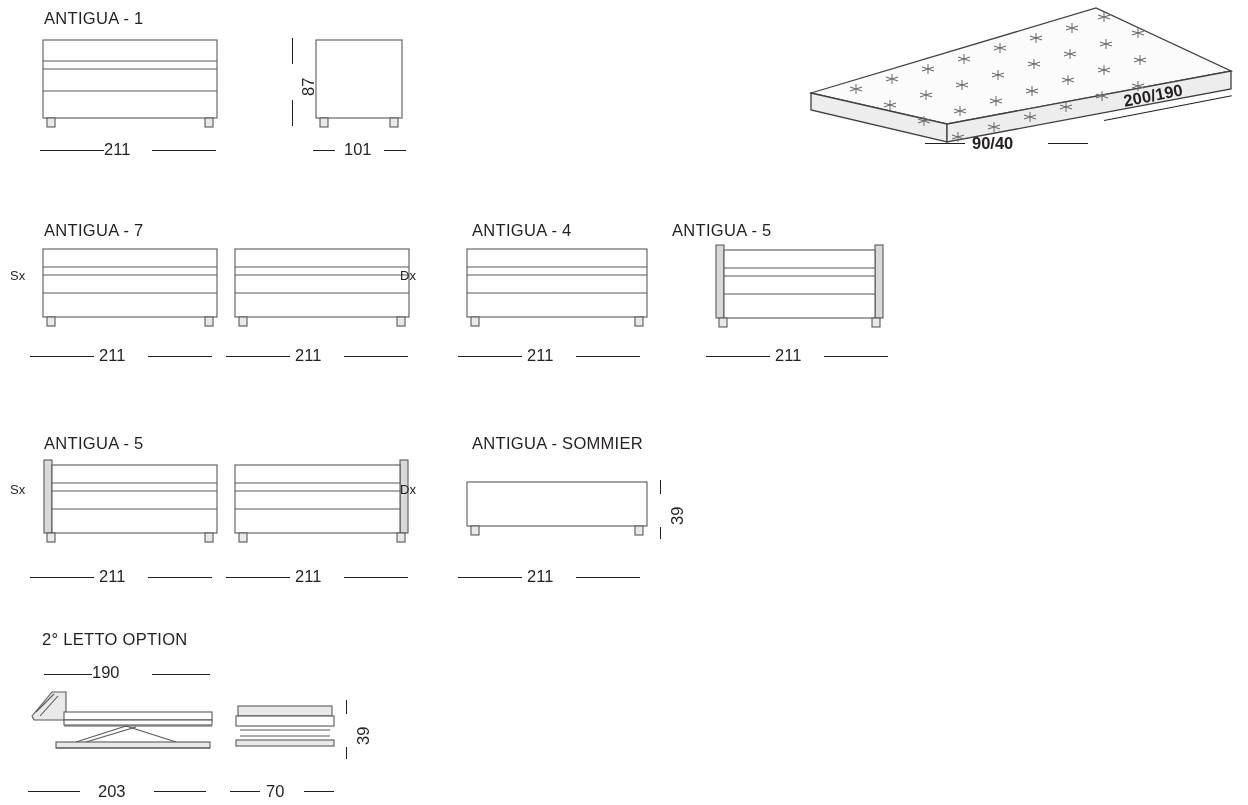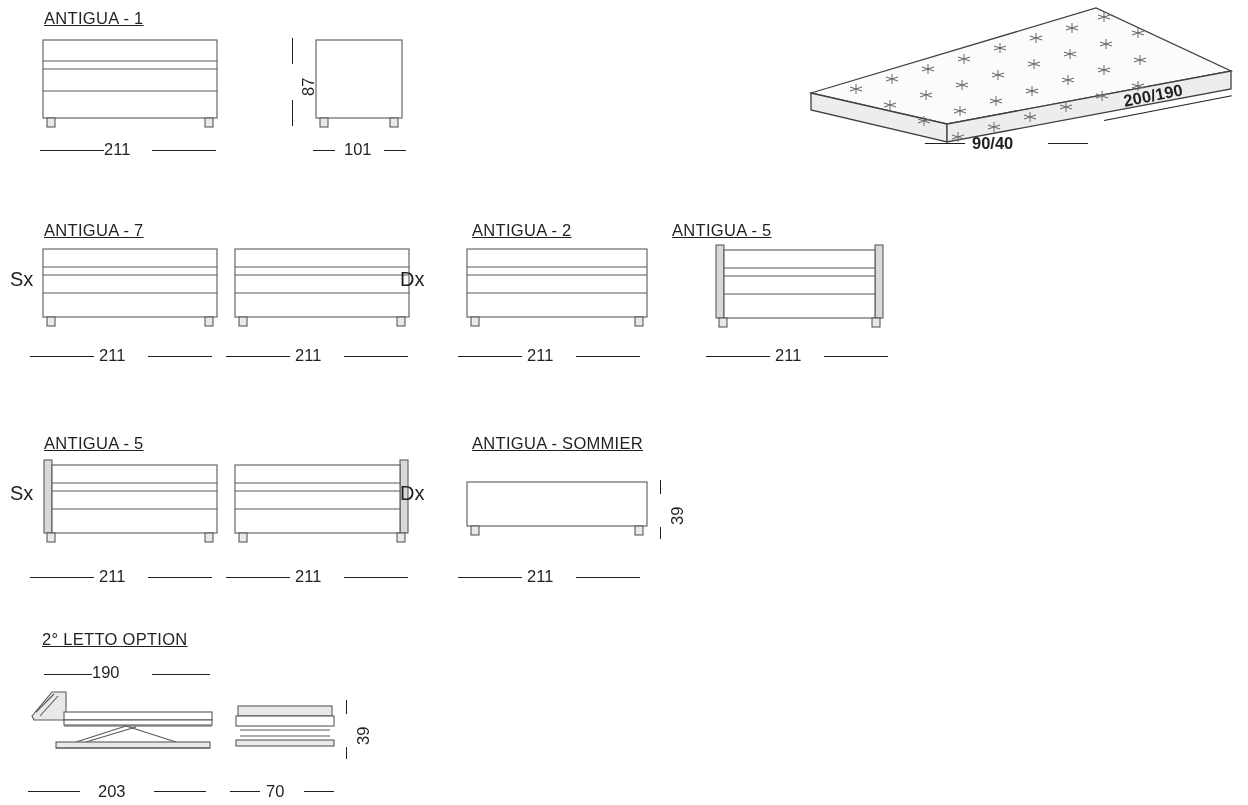--- a/index.html
+++ b/index.html
@@ -20,39 +20,38 @@
     left: 0; top: 0;
     width: 1248px;
     height: 805px;
   }
   .label {
     position: absolute;
     font-size: 16.5px;
     letter-spacing: 0.3px;
     color: #231f20;
     white-space: nowrap;
-    text-decoration: underline;
   }
   .dim {
     position: absolute;
     font-size: 16.5px;
     color: #231f20;
     white-space: nowrap;
   }
   .dim-v {
     position: absolute;
     font-size: 16.5px;
     color: #231f20;
     white-space: nowrap;
     transform-origin: 0 0;
     transform: rotate(-90deg);
   }
   .side {
     position: absolute;
-    font-size: 20px;
+    font-size: 13px;
     color: #231f20;
     white-space: nowrap;
   }
   .rule {
     position: absolute;
     height: 1px;
     background: #231f20;
   }
   .rule-v {
     position: absolute;
@@ -181,21 +180,21 @@
   <div class="side" style="left:400px; top:268px;">Dx</div>
 
   <div class="rule" style="left:30px; top:356px; width:64px;"></div>
   <div class="dim" style="left:99px; top:346px;">211</div>
   <div class="rule" style="left:148px; top:356px; width:64px;"></div>
 
   <div class="rule" style="left:226px; top:356px; width:64px;"></div>
   <div class="dim" style="left:295px; top:346px;">211</div>
   <div class="rule" style="left:344px; top:356px; width:64px;"></div>
 
-  <div class="label" style="left:472px; top:221px;">ANTIGUA - 2</div>
+  <div class="label" style="left:472px; top:221px;">ANTIGUA - 4</div>
 
   <svg class="piece" style="left:464px; top:247px;" width="186" height="80" viewBox="0 0 186 80">
     <rect class="fill-body" x="3" y="2" width="180" height="68"></rect>
     <line class="ln" x1="3" y1="20" x2="183" y2="20"></line>
     <line class="ln" x1="3" y1="28" x2="183" y2="28"></line>
     <line class="ln" x1="3" y1="46" x2="183" y2="46"></line>
     <rect class="fill-grey" x="7" y="70" width="8" height="9"></rect>
     <rect class="fill-grey" x="171" y="70" width="8" height="9"></rect>
   </svg>
 

